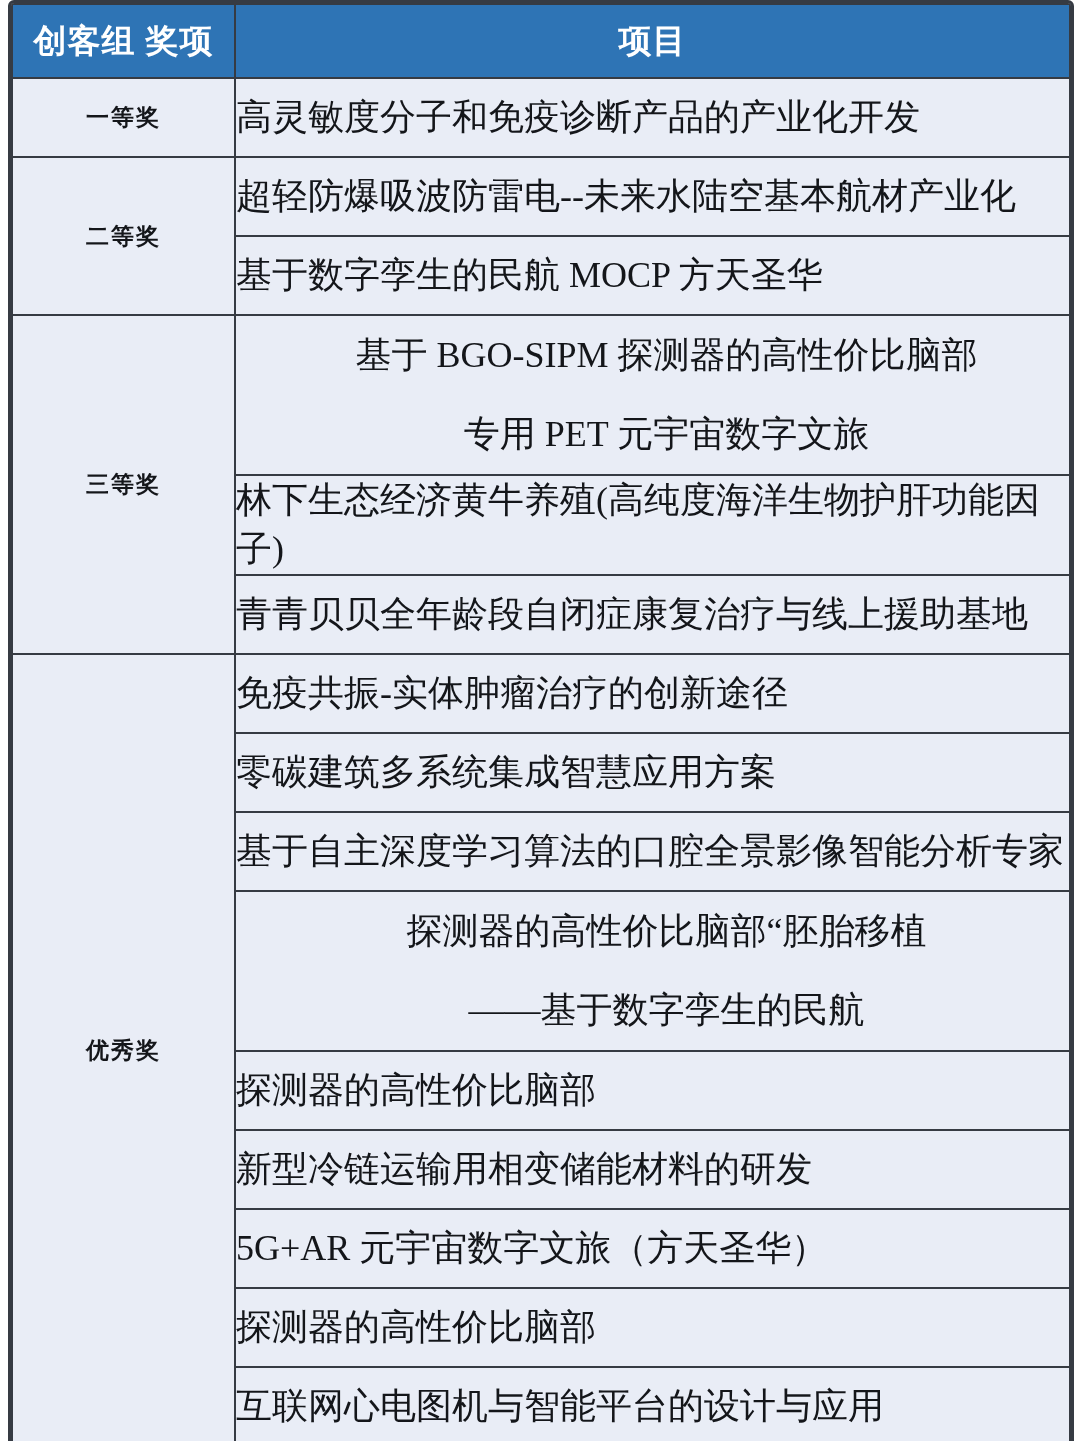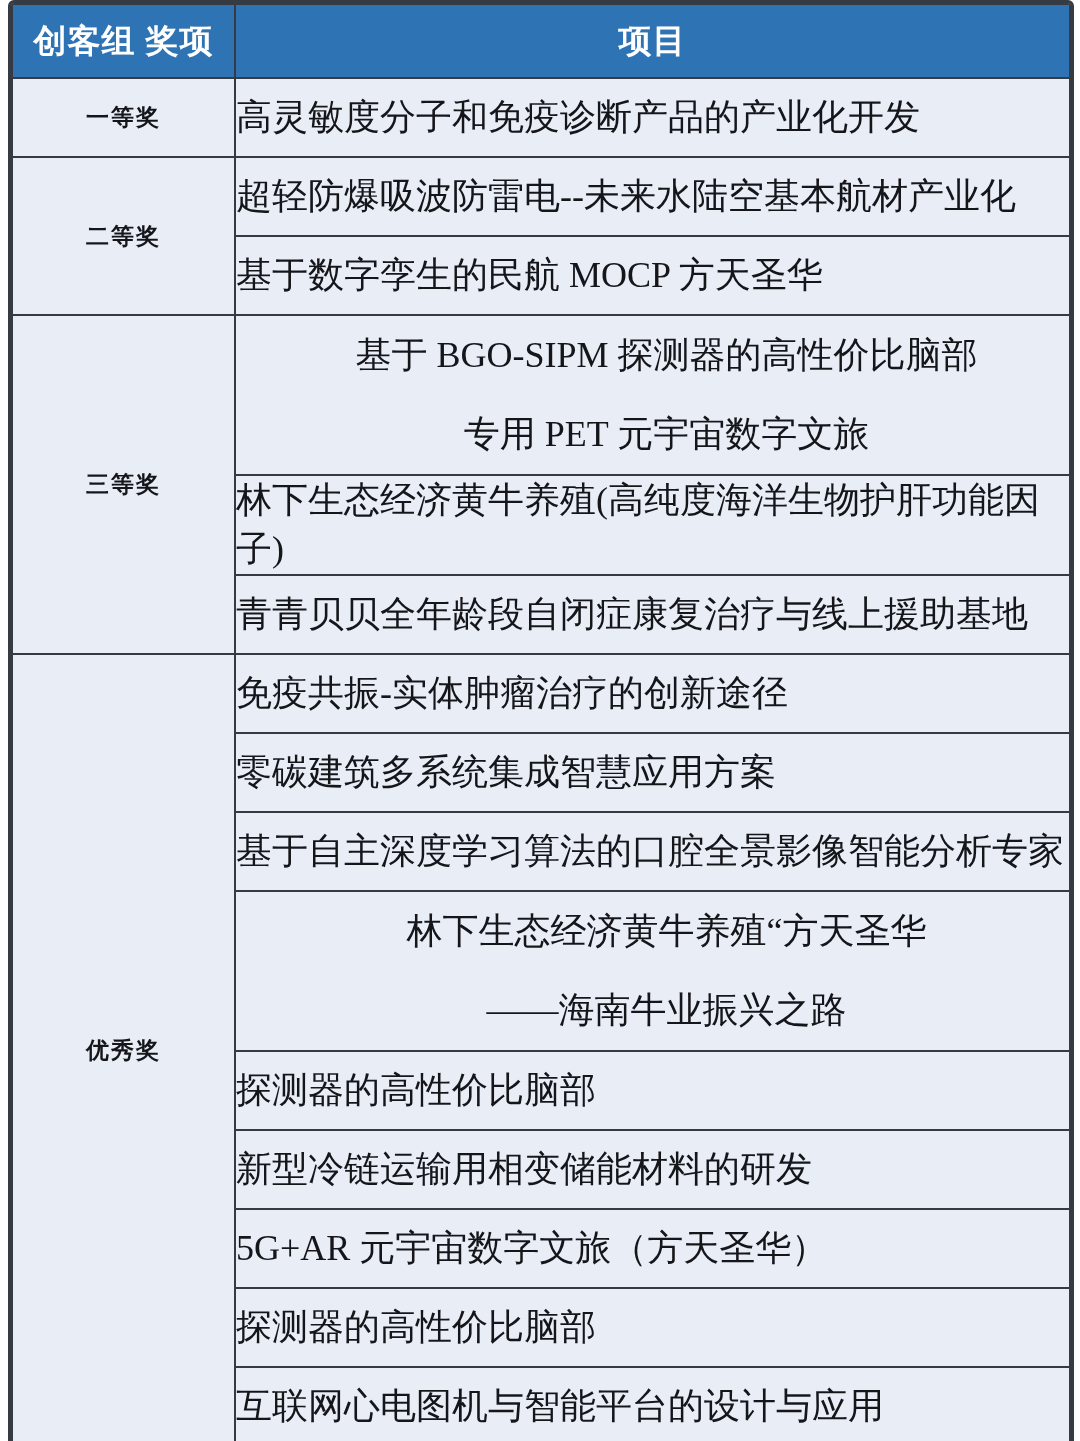--- a/index.html
+++ b/index.html
@@ -133,22 +133,22 @@
         </td>
       </tr>
       <tr class="r-single">
         <td class="project-cell">
           <span>基于自主深度学习算法的口腔全景影像智能分析专家</span>
         </td>
       </tr>
       <tr class="r-double">
         <td class="project-cell">
           <div class="cell-lines">
-            <div class="line">林下生态经济黄牛养殖“方天圣华</div>
-            <div class="line">——海南牛业振兴之路</div>
+            <div class="line">探测器的高性价比脑部“胚胎移植</div>
+            <div class="line">——基于数字孪生的民航</div>
           </div>
         </td>
       </tr>
       <tr class="r-single">
         <td class="project-cell">
           <span>探测器的高性价比脑部</span>
         </td>
       </tr>
       <tr class="r-single">
         <td class="project-cell">

